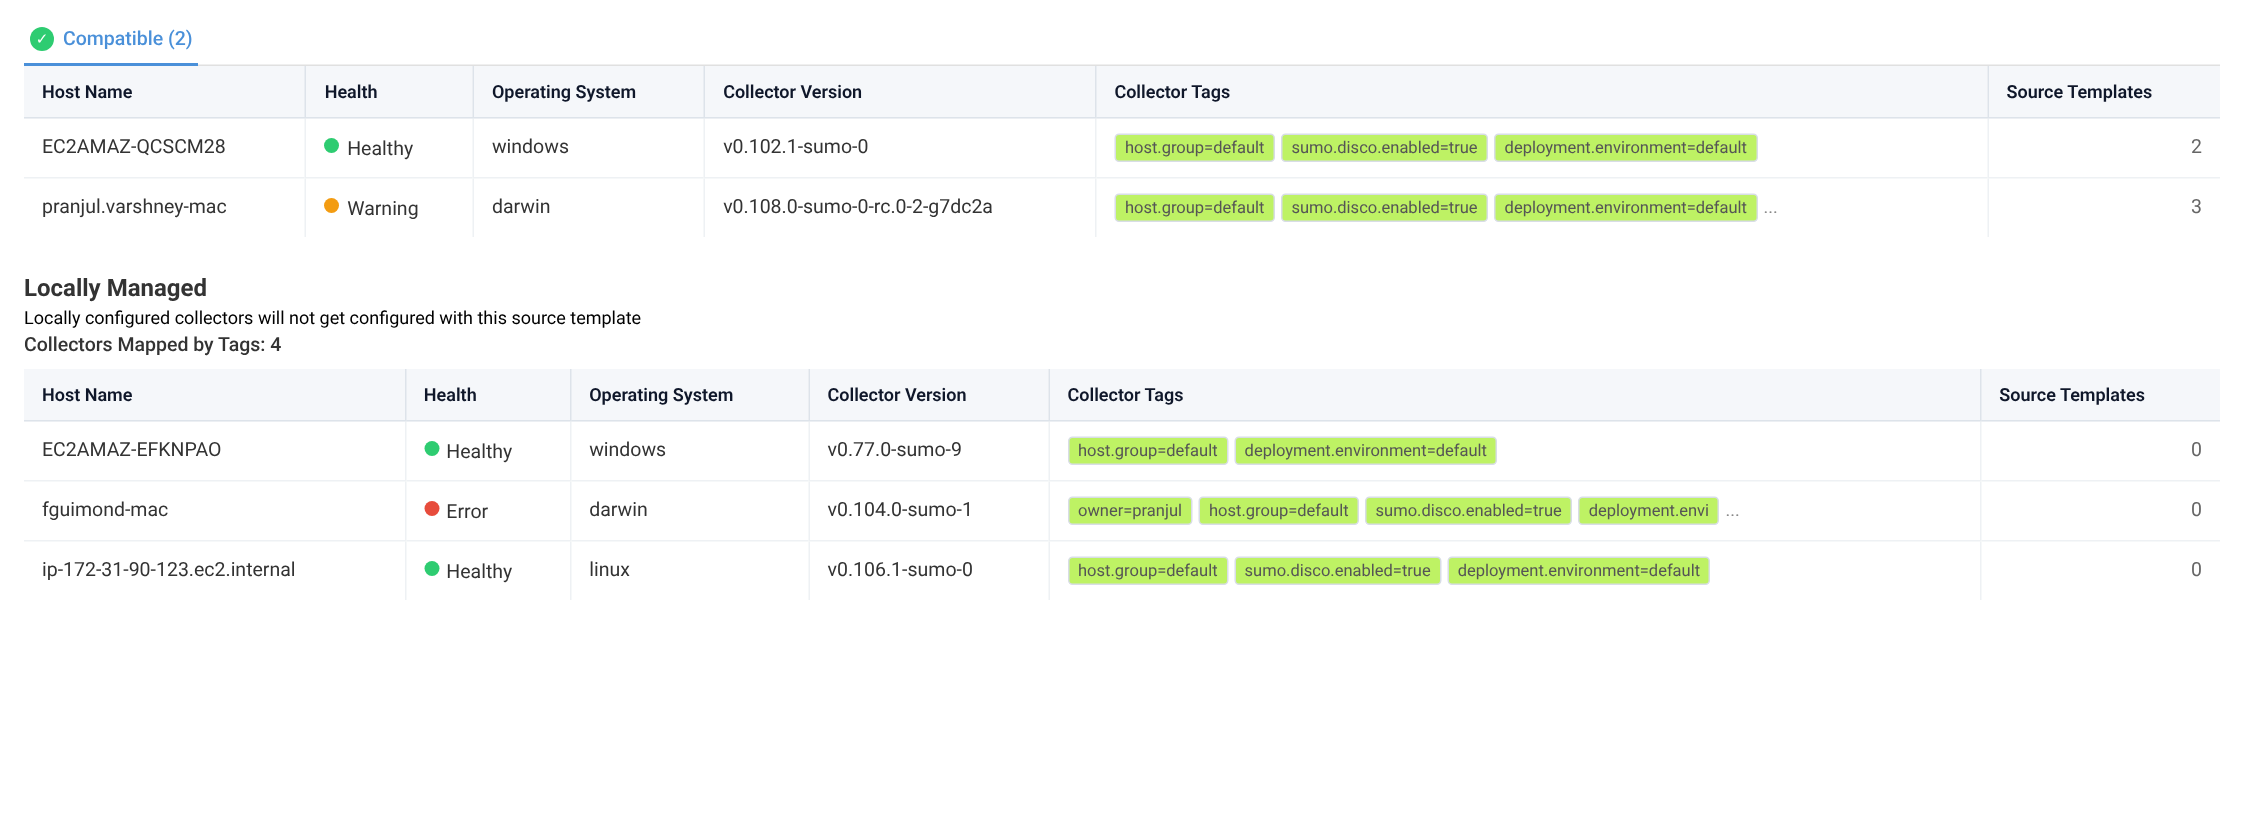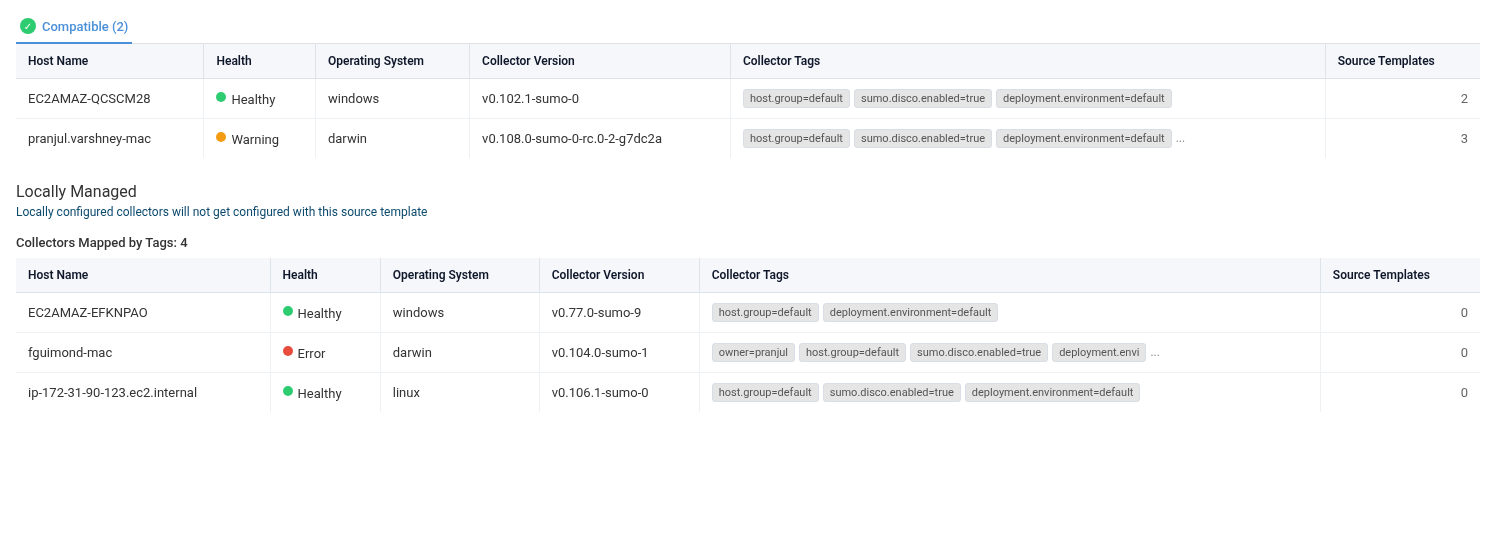--- a/index.html
+++ b/index.html
@@ -92,43 +92,43 @@
       width: 10px;
       height: 10px;
       border-radius: 50%;
       display: inline-block;
     }
     .dot-green { background: #2ecc71; }
     .dot-orange { background: #f39c12; }
     .dot-red { background: #e74c3c; }
     .tag {
       display: inline-block;
-      background: #e5e5e5;
+      background: #bef264;
       border: 1px solid #d8dde6;
       border-radius: 3px;
       padding: 2px 6px;
       font-size: 11px;
       color: #555;
       margin-right: 4px;
       white-space: nowrap;
     }
     .locally-managed-section {
       margin-top: 24px;
       margin-bottom: 12px;
     }
     .locally-managed-title {
       font-size: 16px;
-      font-weight: 400;
+      font-weight: 700;
       color: #333;
       margin-bottom: 4px;
     }
     .locally-managed-desc {
       font-size: 12px;
-      color: #0c4a6e;
-      margin-bottom: 16px;
+      color: #000000;
+      margin-bottom: 4px;
     }
     .ellipsis-text {
       color: #888;
       font-size: 12px;
     }
     .top-section {
       margin-bottom: 4px;
     }
   </style>
 </head>

